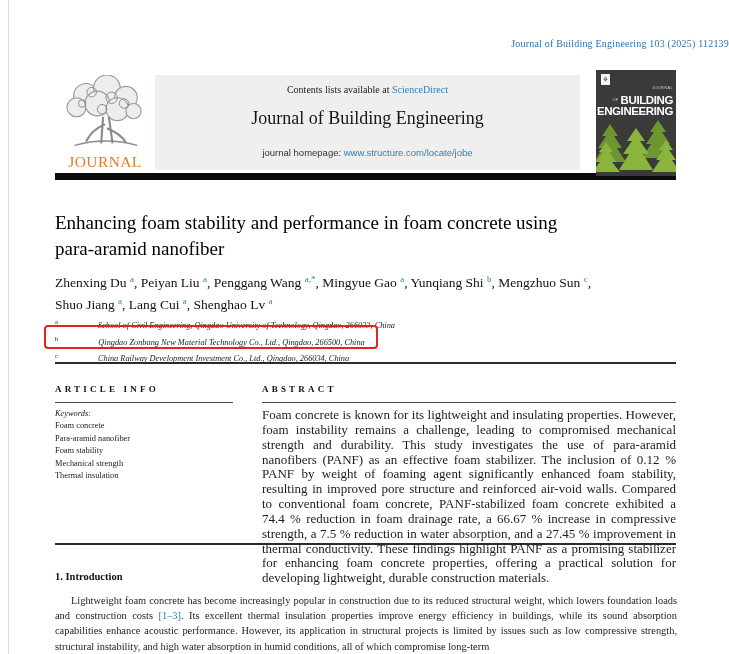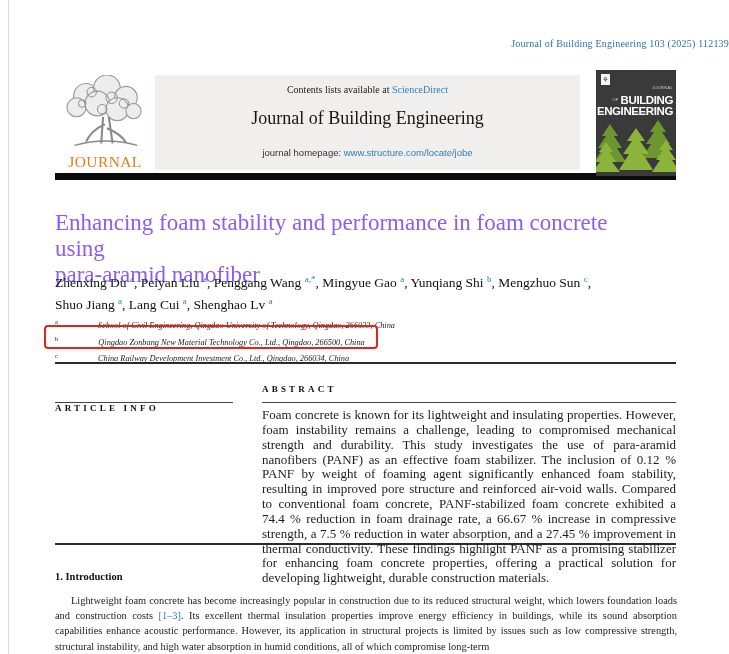--- a/index.html
+++ b/index.html
@@ -36,21 +36,21 @@
   .cover-logo{position:absolute;left:5px;top:4px;width:9px;height:11px;background:#f5f5f5;
     display:flex;align-items:center;justify-content:center;font-size:7px;color:#3a3a3a;}
   .cover-titles{position:absolute;right:3px;top:11px;text-align:right;color:#ffffff;
     font-family:"Liberation Sans", sans-serif;font-weight:700;line-height:11px;}
   .cover-jof{font-size:4px;font-weight:400;letter-spacing:.3px;vertical-align:3px;margin-right:2px;color:#cfcfcf;}
   .cover-big{font-size:11.5px;letter-spacing:-.4px;}
   .cover-trees{position:absolute;left:0;bottom:4px;width:80px;height:62px;}
   
   .article-title{
     position:absolute;left:55px;top:210px;width:600px;
-    font-size:23px;line-height:26px;color:#8b5cf6;
+    font-size:19px;line-height:26px;color:#000000;
   }
   .authors{
     position:absolute;left:55px;top:269px;width:568px;
     font-size:13.5px;line-height:19px;color:#111;
   }
   .authors .chunk{white-space:nowrap;text-align:right;}
   .authors sup{font-size:9px;color:#2e7eb8;}
   
   .affils{position:absolute;left:55px;top:315px;width:560px;font-size:8.3px;line-height:13px;color:#222;}
   .affils .aff-text{font-style:italic;margin-left:38px;}
@@ -151,22 +151,32 @@
 
   <div class="affils">
       <div><sup>a</sup> <span class="aff-text">School of Civil Engineering, Qingdao University of Technology, Qingdao, 266033, China</span></div>
       <div><sup>b</sup> <span class="aff-text">Qingdao Zonbang New Material Technology Co., Ltd., Qingdao, 266500, China</span></div>
       <div><sup>c</sup> <span class="aff-text">China Railway Development Investment Co., Ltd., Qingdao, 266034, China</span></div>
     </div>
   <div class="highlight-box"></div>
 
   <div class="rule-full" style="top:362px;"></div>
 
-  <div class="col-heading" style="left:55px;margin-top:19px;">ARTICLE INFO</div>
+  <div class="col-heading" style="left:55px;">ARTICLE INFO</div>
   <div class="rule-thin" style="left:55px;top:402px;width:178px;"></div>
+  <div class="keywords">
+    <div class="kw-label">Keywords:</div>
+    <div>
+        <div>Foam concrete</div>
+        <div>Para-aramid nanofiber</div>
+        <div>Foam stability</div>
+        <div>Mechanical strength</div>
+        <div>Thermal insulation</div>
+      </div>
+  </div>
 
   <div class="col-heading" style="left:262px;">ABSTRACT</div>
   <div class="rule-thin" style="left:262px;top:402px;width:414px;"></div>
   <div class="abstract">Foam concrete is known for its lightweight and insulating properties. However, foam instability remains a challenge, leading to compromised mechanical strength and durability. This study investigates the use of para-aramid nanofibers (PANF) as an effective foam stabilizer. The inclusion of 0.12 % PANF by weight of foaming agent significantly enhanced foam stability, resulting in improved pore structure and reinforced air-void walls. Compared to conventional foam concrete, PANF-stabilized foam concrete exhibited a 74.4 % reduction in foam drainage rate, a 66.67 % increase in compressive strength, a 7.5 % reduction in water absorption, and a 27.45 % improvement in thermal conductivity. These findings highlight PANF as a promising stabilizer for enhancing foam concrete properties, offering a practical solution for developing lightweight, durable construction materials.</div>
 
   <div class="rule-full" style="top:543px;"></div>
 
   <div class="intro-heading">1. Introduction</div>
   <div class="intro-para">
     <span>Lightweight foam concrete has become increasingly popular in construction due to its reduced structural weight, which lowers foundation loads and construction costs </span><span class="link">[1–3]</span><span>. Its excellent thermal insulation properties improve energy efficiency in buildings, while its sound absorption capabilities enhance acoustic performance. However, its application in structural projects is limited by issues such as low compressive strength, structural instability, and high water absorption in humid conditions, all of which compromise long-term</span>

